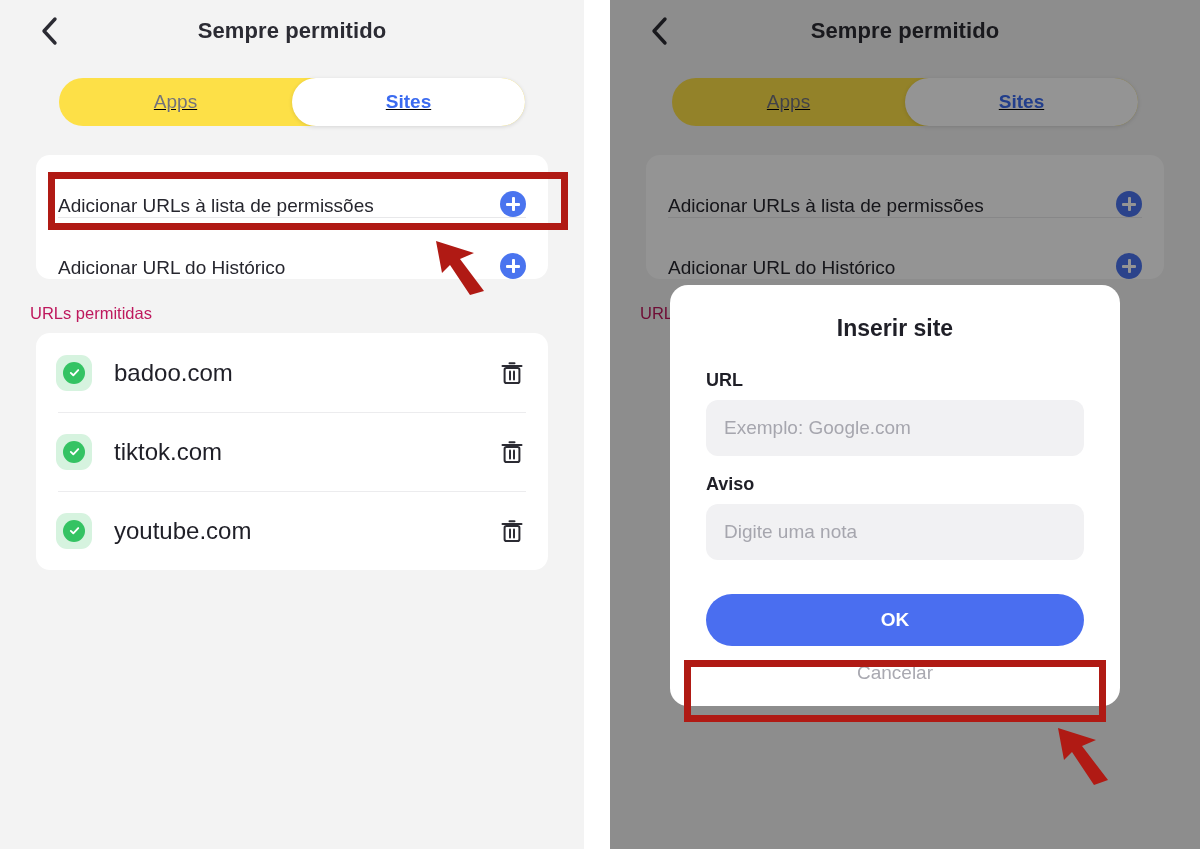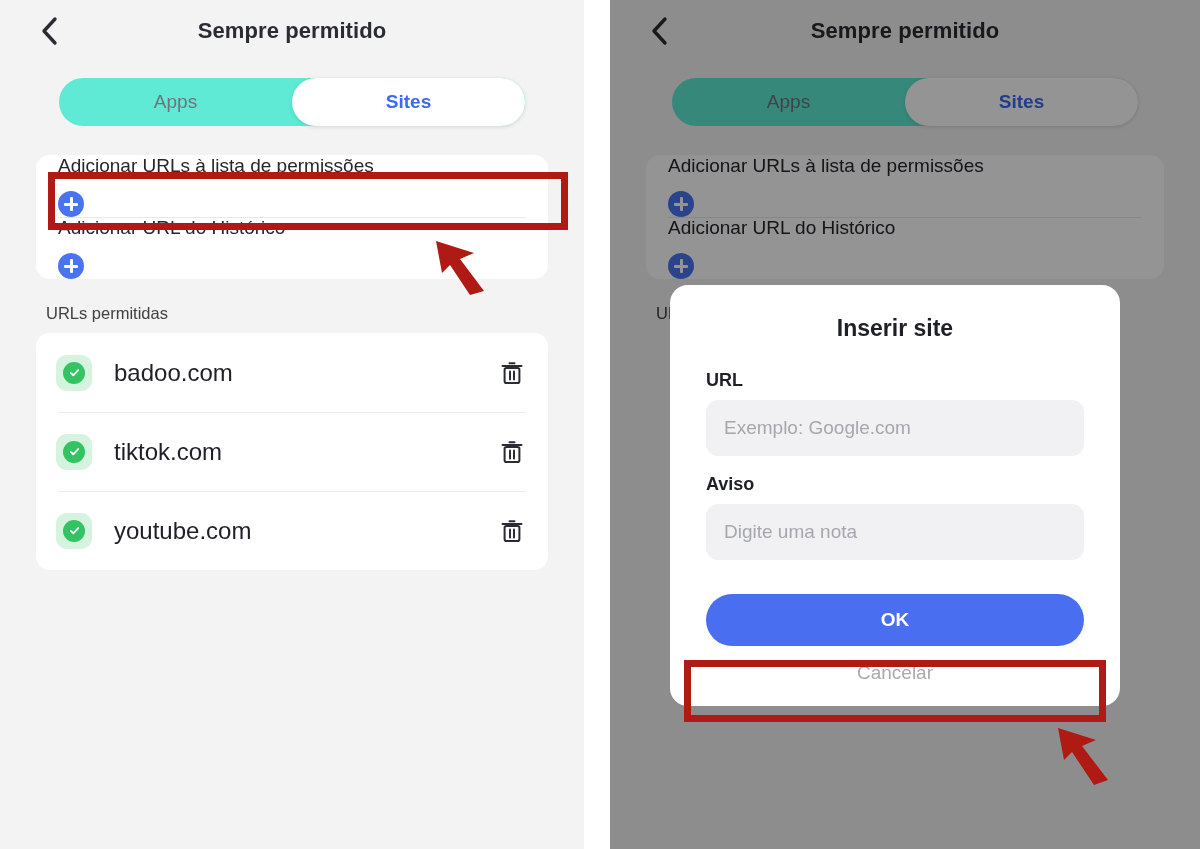--- a/index.html
+++ b/index.html
@@ -36,62 +36,62 @@
     width: 34px; height: 34px; display:flex; align-items:center; justify-content:center;
   }
   .back-btn svg { display:block; }
   .nav-title {
     font-size: 22px; font-weight: bold; color: #2b2b33; letter-spacing: .1px;
   }
 
   
   .segmented {
     margin: 16px auto 0; width: 466px; height: 48px;
-    background: #5eead4; border-radius: 24px;
-    display: flex; padding: 0; position: relative;
+    background: #fde047; border-radius: 24px;
+    display: flex; padding: 0; position: relative; text-decoration: underline;
   }
   .seg-item {
     flex: 1; display: flex; align-items: center; justify-content: center;
     font-size: 19px; border-radius: 24px;
     color: #72727c;
   }
   .seg-item.active {
     background: #ffffff; color: #3b6bf0; font-weight: 600;
     box-shadow: 0 1px 4px rgba(0,0,0,.12);
   }
 
   
   .card {
     margin: 0 36px; background: #ffffff; border-radius: 14px;
   }
   #card-add { margin-top: 29px; }
   .row {
-    height: 62px; display: flex; align-items: flex-start;
-    padding: 0 22px; position: relative; flex-direction: column;
+    height: 62px; display: flex; align-items: flex-end;
+    padding: 0 22px; position: relative;
   }
   .row + .row::before {
     content: ""; position: absolute; left: 22px; right: 22px; top: 0;
     height: 1px; background: #e8e8ea;
   }
   .row-label {
     font-size: 19px; color: #26262e; flex: 1;
   }
   .plus-btn {
     width: 26px; height: 26px; border-radius: 50%;
     background: #4a74ef; position: relative; flex: none;
   }
   .plus-btn::before, .plus-btn::after {
     content:""; position:absolute; background:#fff; border-radius:1px;
   }
   .plus-btn::before { left: 6px; right: 6px; top: 12px; height: 2.5px; }
   .plus-btn::after  { top: 6px; bottom: 6px; left: 12px; width: 2.5px; }
 
   .section-label {
-    margin: 25px 0 10px 46px;
-    font-size: 16.5px; color: #404040;
+    margin: 25px 0 10px 30px;
+    font-size: 16.5px; color: #be185d;
   }
 
   .url-row {
     height: 79px; display: flex; align-items: center;
     padding: 0 24px 0 20px; position: relative;
   }
   .url-row + .url-row::before {
     content:""; position:absolute; left: 22px; right: 22px; top:0;
     height:1px; background:#ececee;
   }

